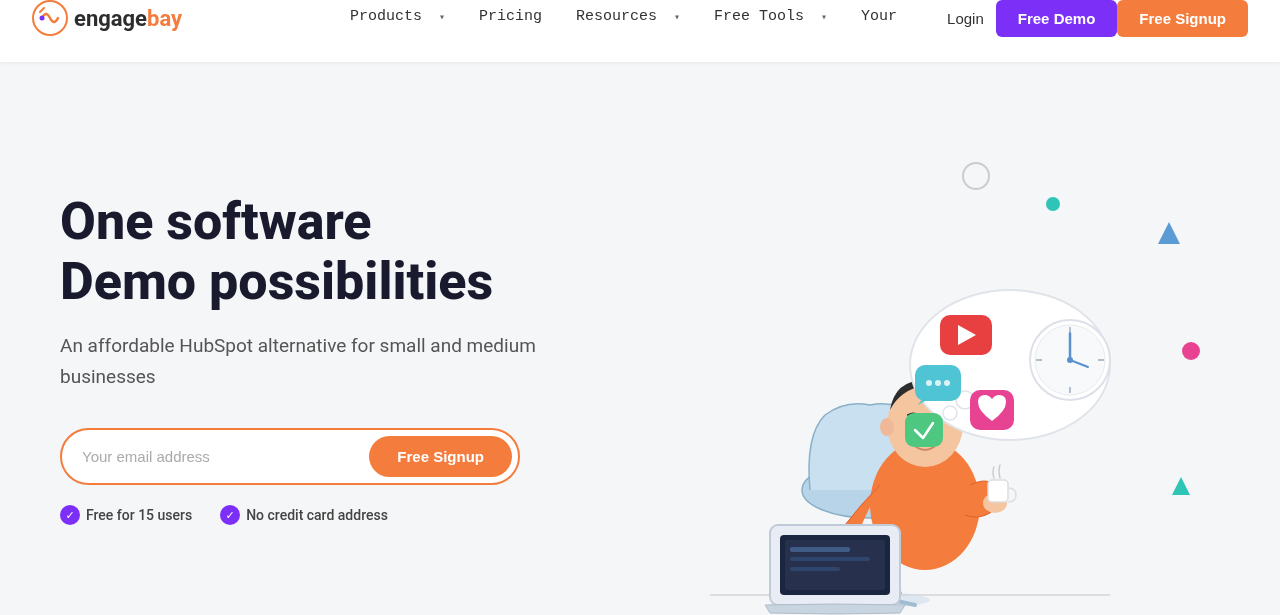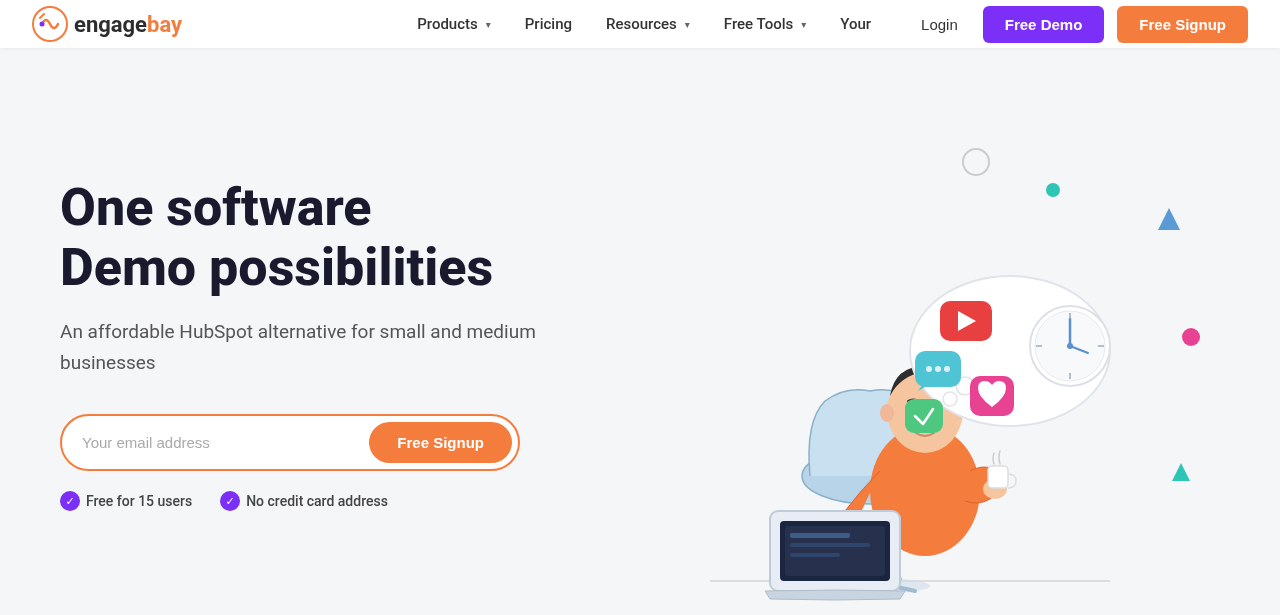--- a/index.html
+++ b/index.html
@@ -7,23 +7,23 @@
       font-family: -apple-system, BlinkMacSystemFont, 'Segoe UI', Roboto, sans-serif;
       background: #f5f6f8;
       width: 1280px;
       height: 615px;
       overflow: hidden;
     }
 
     
     nav {
       background: #fff;
-      height: 48px;
-      display: flex;
-      align-items: center;
+      height: 62px;
+      display: flex;
+      align-items: flex-start;
       padding: 0 32px;
       box-shadow: 0 1px 4px rgba(0,0,0,0.06);
       position: relative;
       z-index: 10;
     }
     .logo {
       display: flex;
       align-items: center;
       gap: 6px;
       text-decoration: none;
@@ -42,37 +42,38 @@
     .nav-links {
       display: flex;
       align-items: center;
       gap: 6px;
       margin-left: auto;
       margin-right: 24px;
     }
     .nav-link {
       display: flex;
       align-items: center;
-      gap: 8px;
+      gap: 17px;
       padding: 8px 14px;
       font-size: 15px;
       color: #333;
       cursor: pointer;
       text-decoration: none;
       font-weight: 500;
       border-radius: 4px;
+      font-family: Liberation Mono, monospace;
     }
     .nav-link .chevron {
       font-size: 10px;
       color: #666;
     }
 
     .nav-buttons {
       display: flex;
-      gap: 13px;
+      gap: 0;
       align-items: center;
     }
     .btn-login {
       font-size: 15px;
       color: #333;
       cursor: pointer;
       font-weight: 500;
       padding: 8px 12px;
       background: none;
       border: none;

